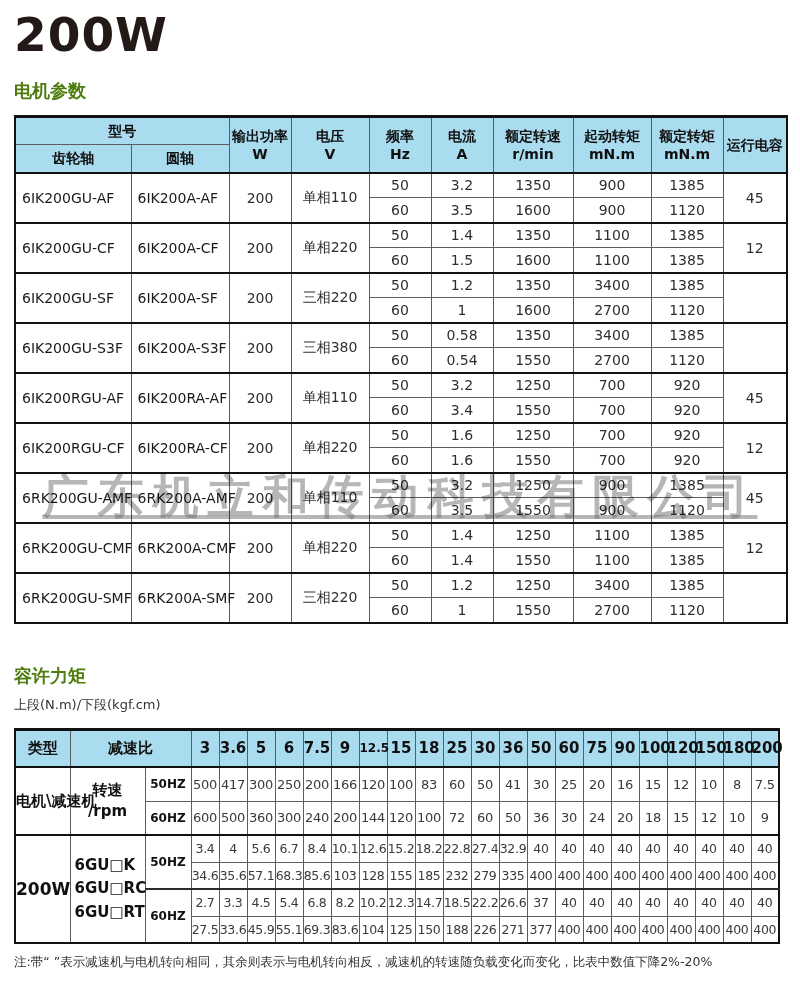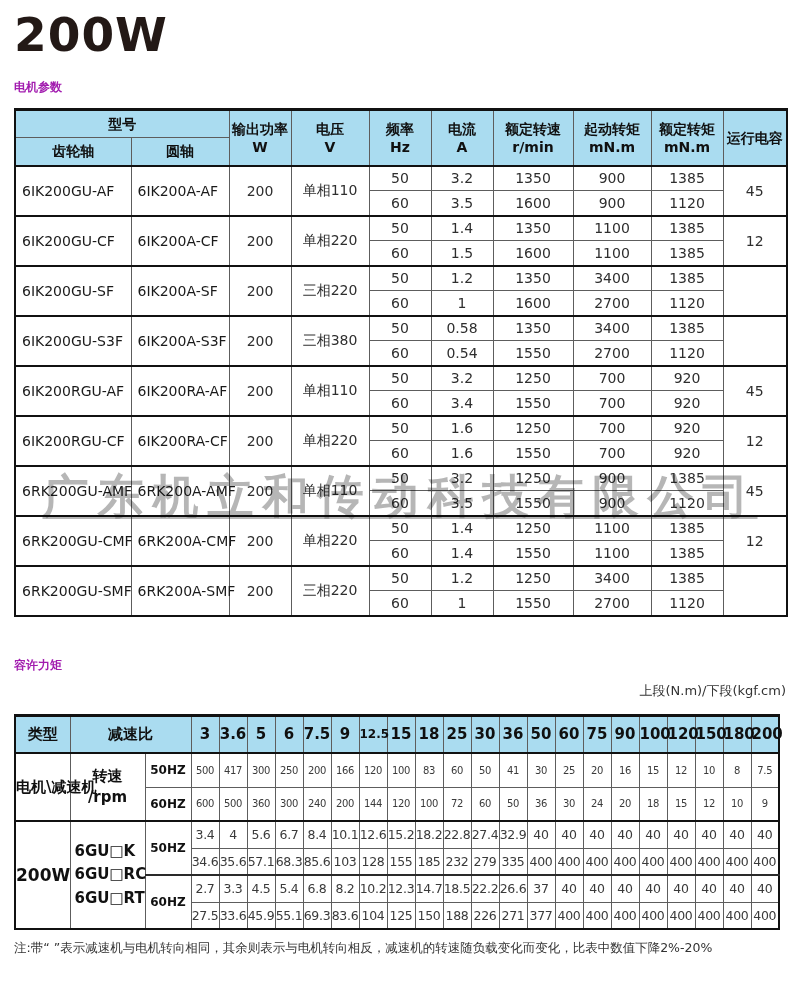--- a/index.html
+++ b/index.html
@@ -9,25 +9,25 @@
     font-family: "DejaVu Sans", "Liberation Sans", sans-serif;
     color: #1b1b1b;
   }
   .page { padding: 8px 14px 0 14px; position: relative; }
 
   .main-title {
     font-size: 47px; font-weight: bold; color: #231916;
     line-height: 1.15; letter-spacing: 1px;
   }
   .section-label {
-    font-size: 12px; font-weight: bold; color: #a21caf;
+    font-size: 18px; font-weight: bold; color: #4d7c0f;
   }
   .sec1-label { margin-top: 17px; margin-bottom: 12px; }
   .sec2-label { margin-top: 40px; }
-  .subtitle { font-size: 13px; color: #333; margin-top: 8px; margin-bottom: 14px; text-align: right; }
+  .subtitle { font-size: 13px; color: #333; margin-top: 8px; margin-bottom: 14px; }
 
   table {
     border-collapse: collapse; table-layout: fixed; width: 766px;
     border: 2px solid #111; border-top: 3px solid #111;
     background: transparent;
   }
   th, td {
     border: 1px solid #5d5d5d;
     text-align: center; vertical-align: middle;
     overflow: visible; white-space: nowrap;
@@ -38,21 +38,21 @@
   .motor-table th { font-size: 14px; line-height: 1.3; height: 28px; }
   .motor-table td { font-size: 14px; color: #2e2e2e; height: 25px; }
   .motor-table td.model { text-align: left; padding-left: 6px; color: #1a1a1a; }
   .motor-table tr.grp > td { border-top: 2px solid #111; }
   .motor-table tr.sub > td { border-top: 1px solid #9c9c9c; }
 
   
   .torque-table th { font-size: 15px; height: 38px; }
   .torque-table th.small { font-size: 12px; }
   .torque-table td { font-size: 12.5px; color: #3a3a3a; height: 27px; letter-spacing: -0.3px; }
-  .torque-table td.speedcell { height: 34px; font-size: 10px; }
+  .torque-table td.speedcell { height: 34px; font-size: 13px; }
   .torque-table td.bold { font-weight: bold; color: #111; font-size: 15px; letter-spacing: 0; }
   .torque-table td.hz { font-weight: bold; color: #111; font-size: 12px; letter-spacing: 0; }
   .torque-table td.type-big { font-size: 17px; }
   .torque-table td.models { text-align: left; padding-left: 4px; line-height: 1.55; }
   .torque-table td.twoline { line-height: 1.4; }
   .torque-table tr.grp > td { border-top: 2px solid #111; }
   .torque-table tr.sub > td { border-top: 1px solid #9c9c9c; }
   .torque-table tr.hzgrp > td { border-top: 2px solid #2a2a2a; }
 
   .footnote { font-size: 12.5px; color: #333; margin-top: 10px; letter-spacing: 0; }

